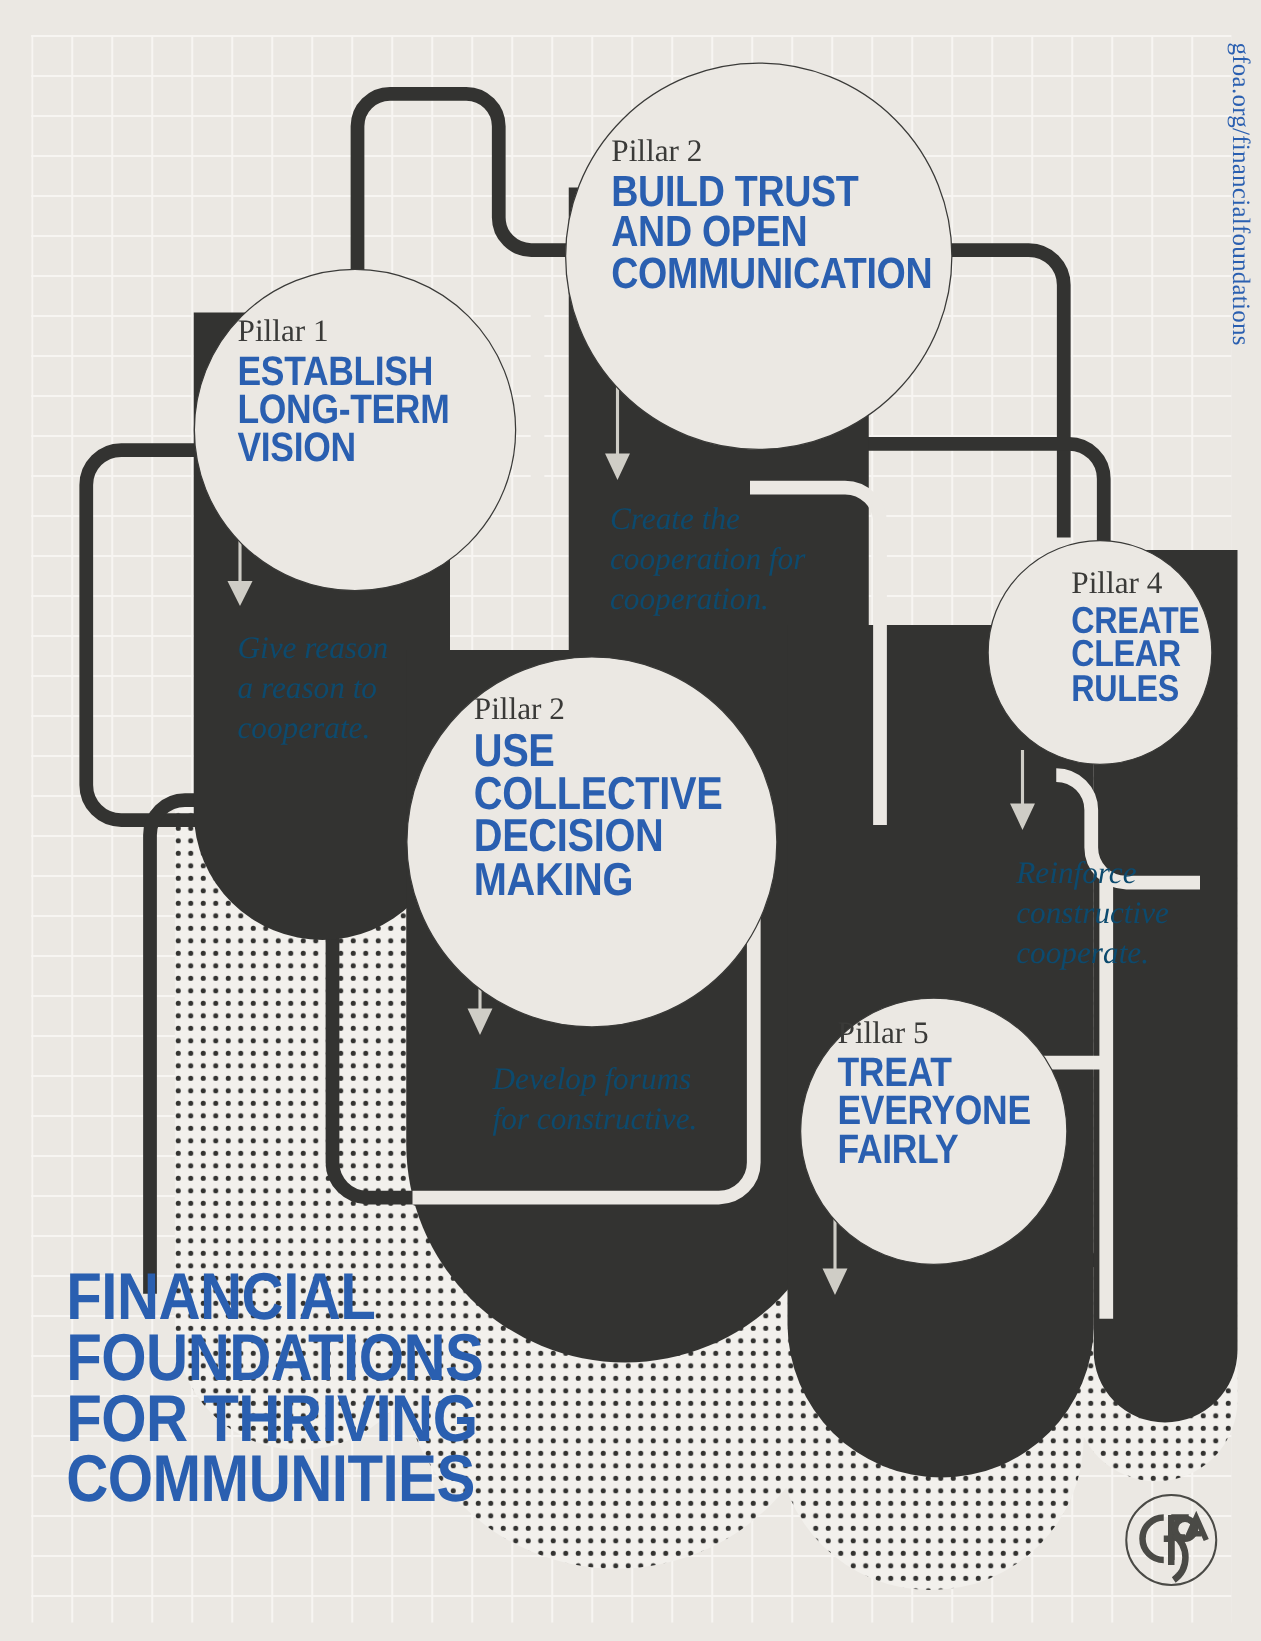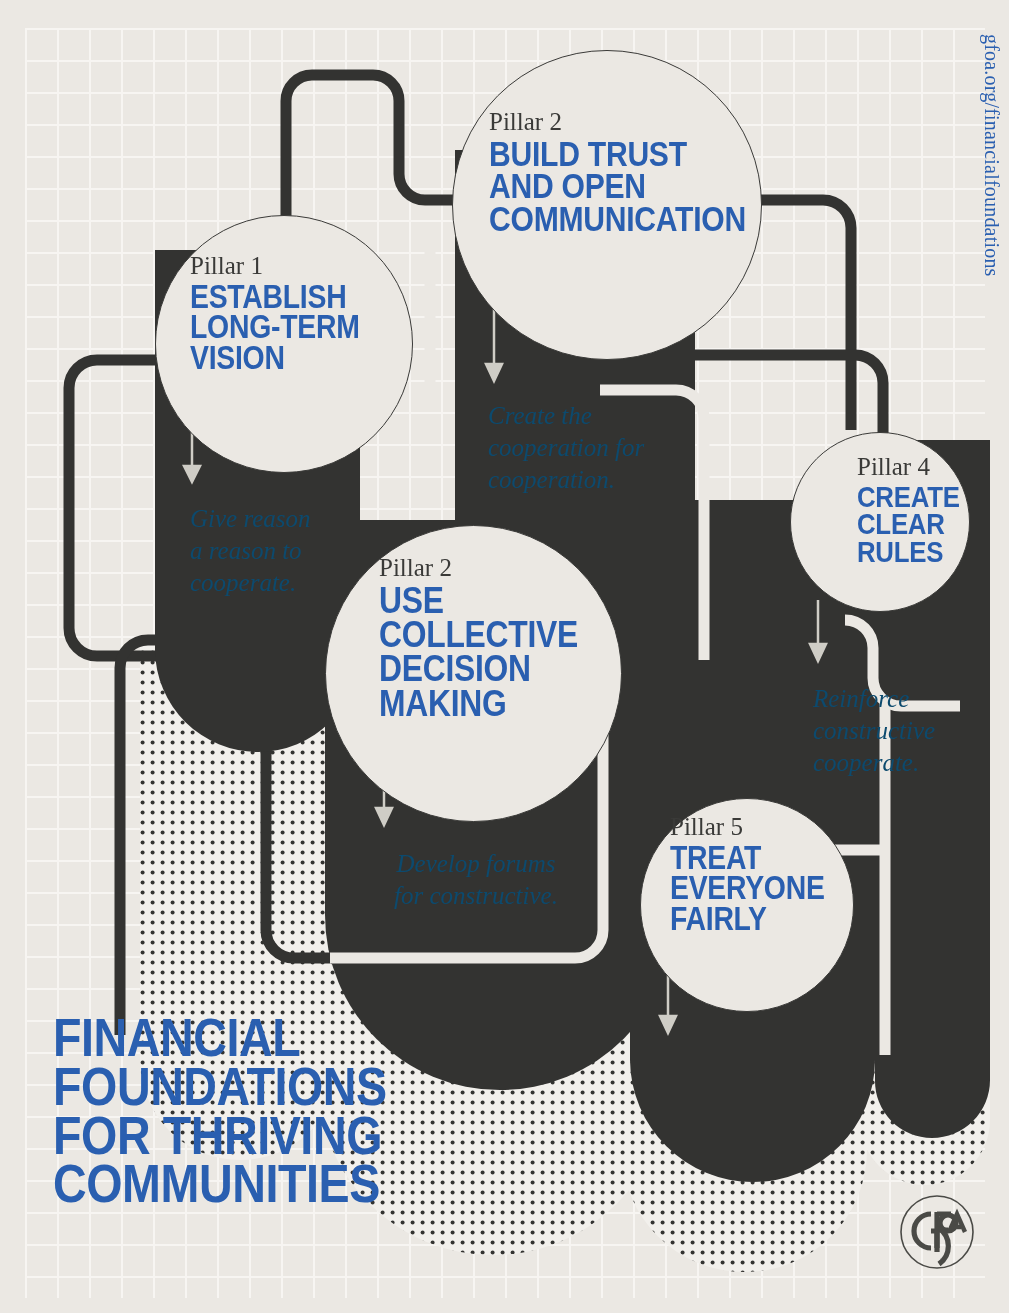--- a/index.html
+++ b/index.html
@@ -245,21 +245,21 @@
     <div class="bubble-inner" style="left:53px; top:28px; width:250px;">
       <p class="pillar-kicker">Pillar 2</p>
       <div class="pillar-title" style="font-size:37px; width:290px;">
         <div>USE</div>
         <div>COLLECTIVE</div>
         <div>DECISION</div>
         <div>MAKING</div>
       </div>
     </div>
   </div>
-  <div class="caption" style="left:366px; top:848px; width:220px;text-align:center;">
+  <div class="caption" style="left:394px; top:848px; width:220px;">
     <div>Develop forums</div>
     <div>for constructive.</div>
   </div>
 
   <div class="bubble" style="left:790px; top:432px; width:180px; height:180px;">
     <div class="bubble-inner" style="left:28px; top:20px; width:150px;margin-left:38px;">
       <p class="pillar-kicker">Pillar 4</p>
       <div class="pillar-title" style="font-size:30px; width:175px;">
         <div>CREATE</div>
         <div>CLEAR</div>

